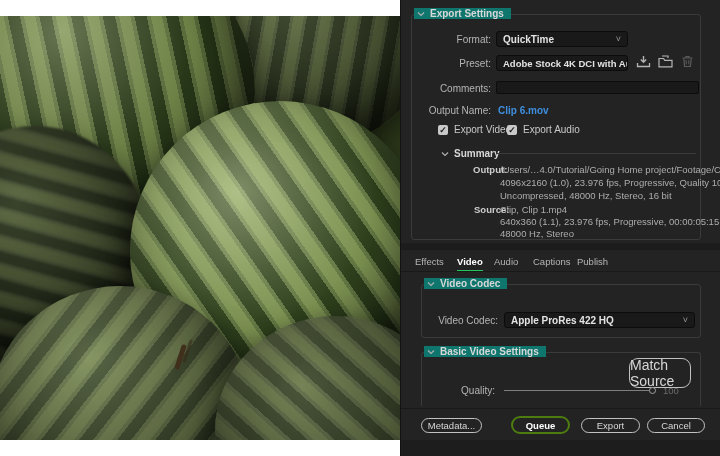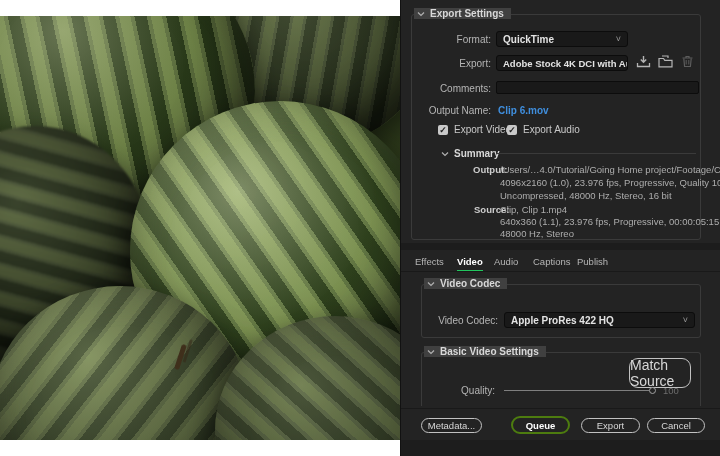--- a/index.html
+++ b/index.html
@@ -30,21 +30,21 @@
     repeating-linear-gradient(128deg, #6d8146 0 11px, #57693a 11px 15px, #243416 15px 26px, #57693a 26px 30px); }
   .m6 { left:215px; top:300px; width:240px; height:230px; filter: blur(0.7px) brightness(0.84);
     background: radial-gradient(circle at 36% 30%, rgba(232,240,196,0.28), rgba(0,0,0,0.55) 92%),
     repeating-linear-gradient(42deg, #687c42 0 10px, #52633a 10px 14px, #223114 14px 25px, #52633a 25px 29px); }
   .stem { position:absolute; left:178px; top:328px; width:5px; height:26px; background:#3f2f1b; border-radius:4px; transform:rotate(18deg);
     box-shadow: 5px -8px 0 -1px #33261486; filter: blur(0.4px); }
 
   
   .panel { position:absolute; left:400px; top:0; width:320px; height:456px; background:#232323; color:#b9b9b9; font-size:10px; border-left:1px solid #121212; }
   .groupbox { position:absolute; border:1px solid #3a3a3a; border-radius:3px; }
-  .group-header { position:absolute; top:-7px; display:flex; align-items:center; gap:5px; background:#404040; padding:0 7px 0 3px; font-weight:bold; color:#d8d8d8; white-space:nowrap;justify-content:center; }
+  .group-header { position:absolute; top:-7px; display:flex; align-items:center; gap:5px; background:#0f766e; padding:0 7px 0 3px; font-weight:bold; color:#d8d8d8; white-space:nowrap;justify-content:center; }
   .chev { display:inline-block; width:8px; height:6px; }
   .label { position:absolute; text-align:right; color:#b5b5b5; white-space:nowrap; }
   .dropdown { position:absolute; height:16px; background:#191919; border:1px solid #0c0c0c; border-radius:3px;
     display:flex; align-items:center; justify-content:space-between; padding:0 6px; color:#e3e3e3; font-weight:bold; white-space:nowrap; overflow:hidden; }
   .dd-chev { color:#9d9d9d; font-size:9px; font-weight:normal; margin-left:4px; }
   .textfield { position:absolute; height:13px; background:#191919; border:1px solid #0c0c0c; border-radius:2px; }
   .link { position:absolute; color:#3f8edd; font-weight:bold; cursor:pointer; white-space:nowrap; }
   .cbrow { position:absolute; display:flex; align-items:center; gap:6px; }
   .checkbox { width:10px; height:10px; background:#c9c9c9; border-radius:2px; color:#1c1c1c; font-size:9px; line-height:10px; text-align:center; font-weight:bold; }
   .cblabel { color:#c9c9c9; }
@@ -93,21 +93,21 @@
       <span>Export Settings</span>
     </div>
   </div>
 
   <div class="label" style="left:10px; top:34px; width:80px;">Format:</div>
   <div class="dropdown" style="left:95px; top:31px; width:132px;">
     <span>QuickTime</span>
     <span class="dd-chev">˅</span>
   </div>
 
-  <div class="label" style="left:10px; top:58px; width:80px;">Export:</div>
+  <div class="label" style="left:10px; top:58px; width:80px;">Preset:</div>
   <div class="dropdown" style="left:95px; top:55px; width:132px; font-size:9.5px;">
     <span>Adobe Stock 4K DCI with Audio …</span>
 
   </div>
   <div class="preset-icons" style="left:235px; top:55px;">
     <svg class="picon" viewBox="0 0 15 13">
       <path d="M7.5 1 v5.5 M4.8 4.5 L7.5 7.2 L10.2 4.5" stroke="#b5b5b5" stroke-width="1.4" fill="none"></path>
       <path d="M1.5 8 v3.5 h12 V8" stroke="#b5b5b5" stroke-width="1.3" fill="none"></path>
     </svg>
     <svg class="picon" viewBox="0 0 15 13">

